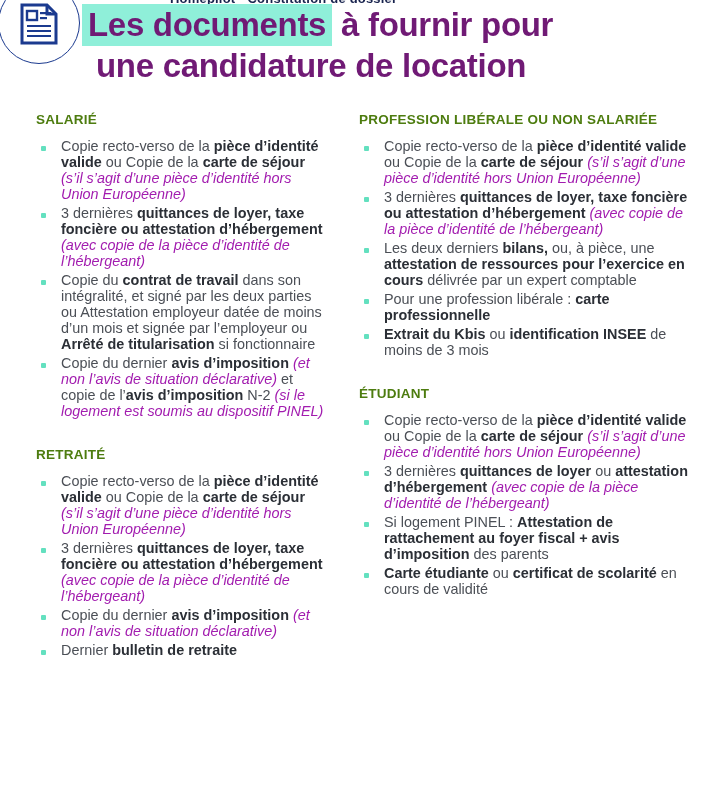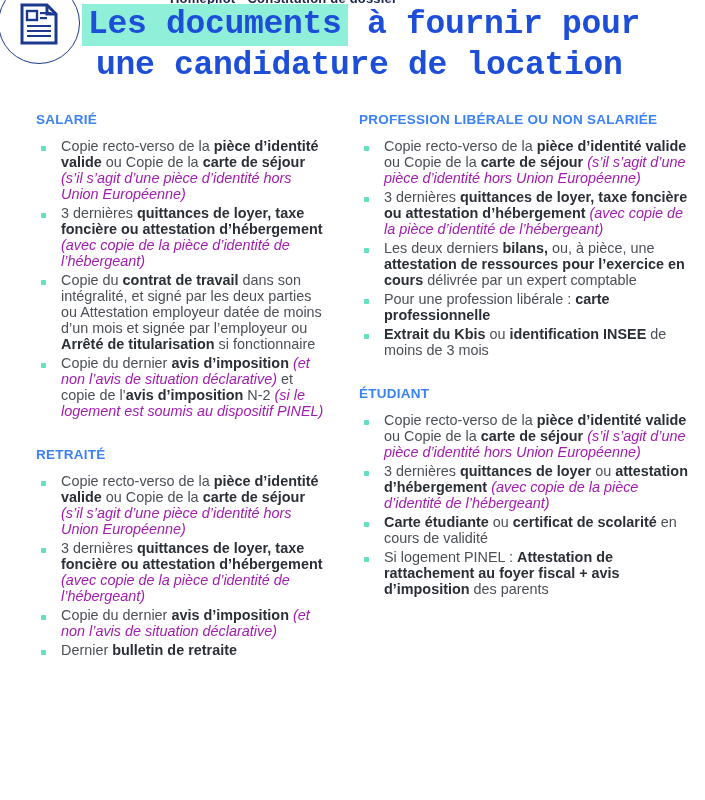--- a/index.html
+++ b/index.html
@@ -56,24 +56,23 @@
     position:absolute;
     left:88px;
     top:4px;
     width:600px;
   }
 
   .title-line {
     font-size:33px;
     line-height:41px;
     font-weight:800;
-    color:#1d4ed8;
+    color:#701a75;
     letter-spacing:-.3px;
     white-space:nowrap;
-    font-family:Liberation Mono, monospace;
   }
   .title-line-2 { padding-left:8px; }
 
   .hl {
     background:#8fefd9;
     padding:2px 6px 3px 6px;
     margin-left:-6px;
     box-decoration-break:clone;
     -webkit-box-decoration-break:clone;
   }
@@ -88,21 +87,21 @@
     gap:0;
   }
   .col { width:352px; padding:0 22px 0 36px; }
   .col.right { padding:0 14px 0 7px; }
 
   .section { margin-bottom:18px; }
 
   .section-title {
     font-size:13.5px;
     font-weight:800;
-    color:#3b82f6;
+    color:#4d7c0f;
     letter-spacing:.25px;
     margin-bottom:11px;
     text-transform:uppercase;
   }
   .section-title.sp-top { margin-top:28px; }
 
   ul.items { list-style:none; }
 
   li.item {
     position:relative;
@@ -188,20 +187,20 @@
             <li class="item"><span>Les deux derniers </span><b>bilans,</b><span> ou, à pièce, une </span><b>attestation de ressources pour l’exercice en cours</b><span> délivrée par un expert comptable</span></li>
             <li class="item"><span>Pour une profession libérale : </span><b>carte professionnelle</b></li>
             <li class="item"><b>Extrait du Kbis</b><span> ou </span><b>identification INSEE</b><span> de moins de 3 mois</span></li>
           </ul>
         </div>
         <div class="section">
           <div class="section-title sp-top">ÉTUDIANT</div>
           <ul class="items">
             <li class="item"><span>Copie recto-verso de la </span><b>pièce d’identité valide</b><span> ou Copie de la </span><b>carte de séjour</b><i> (s’il s’agit d’une pièce d’identité hors Union Européenne)</i></li>
             <li class="item"><span>3 dernières </span><b>quittances de loyer</b><span> ou </span><b>attestation d’hébergement</b><i> (avec copie de la pièce d’identité de l’hébergeant)</i></li>
+            <li class="item"><span>Si logement PINEL : </span><b>Attestation de rattachement au foyer fiscal + avis d’imposition</b><span> des parents</span></li>
             <li class="item"><b>Carte étudiante</b><span> ou </span><b>certificat de scolarité</b><span> en cours de validité</span></li>
-            <li class="item"><span>Si logement PINEL : </span><b>Attestation de rattachement au foyer fiscal + avis d’imposition</b><span> des parents</span></li>
           </ul>
         </div>
       </div>
   </div>
 
 </div>
 
 </body></html>

